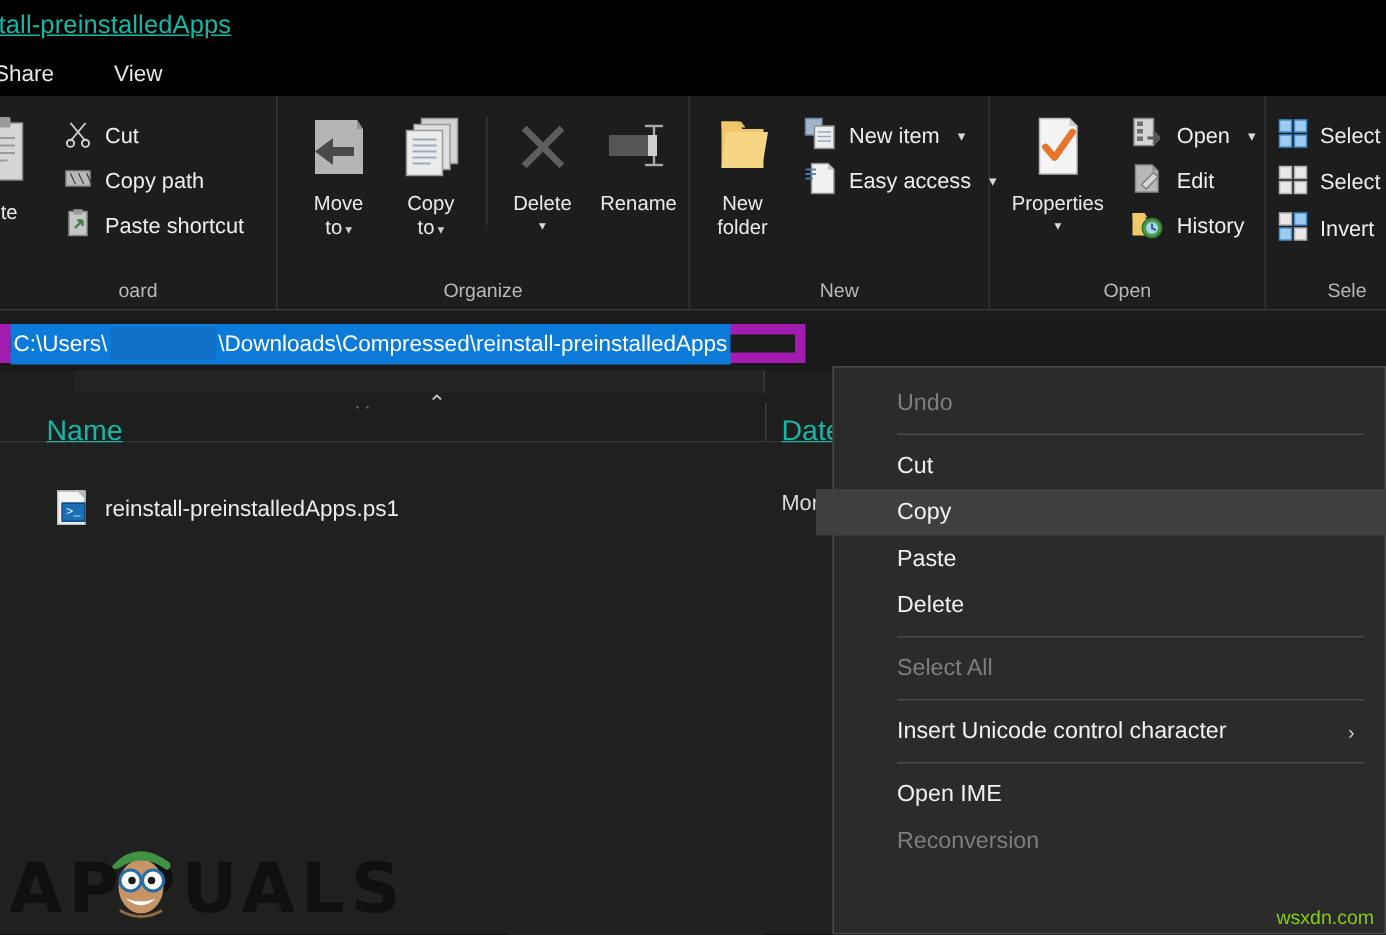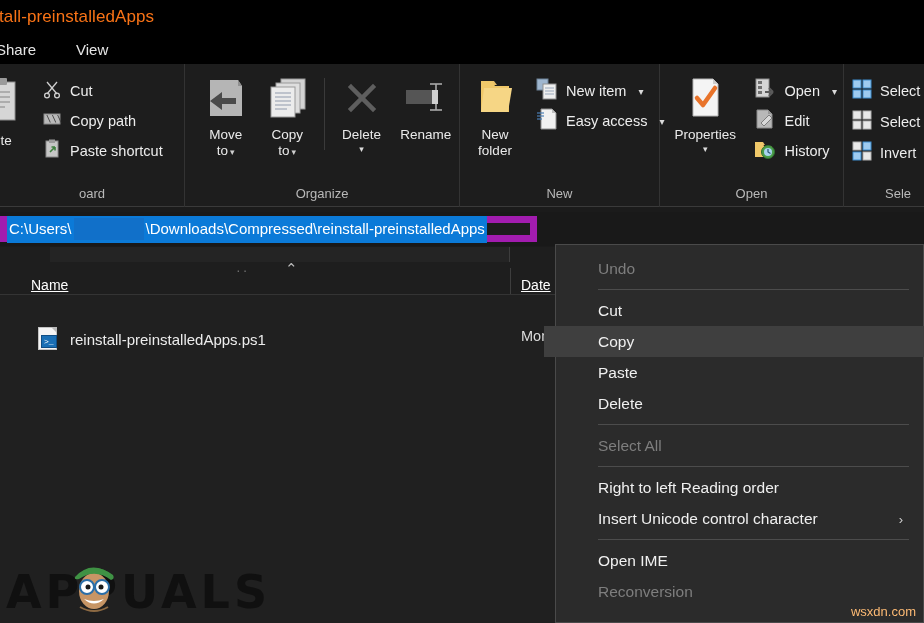--- a/index.html
+++ b/index.html
@@ -16,22 +16,23 @@
     color: #e8e8e8;
   }
 
   
   .titlebar {
     position: absolute; left: 0; top: 0; width: 924px; height: 34px;
     background: #000000;
     display: flex; align-items: center;
   }
   .title-text {
-    font-size: 17px; color: #f97316; letter-spacing: .1px;
+    font-size: 17px; color: #14b8a6; letter-spacing: .1px;
     margin-left: -1px;
+    text-decoration: underline;
   }
 
   
   .tabsrow {
     position: absolute; left: 0; top: 34px; width: 924px; height: 30px;
     background: #000000;
     display: flex; align-items: center; gap: 12px;
   }
   .tab {
     font-size: 15px; color: #e6e6e6; padding: 0 14px; height: 30px;
@@ -128,21 +129,21 @@
   .sortarrow {
     position: absolute; left: 285px; top: 260px;
     font-size: 15px; color: #bdbdbd;
   }
   .dots {
     position: absolute; left: 236px; top: 262px;
     font-size: 14px; color: #6d6d6d; letter-spacing: 2px;
   }
   .colcell {
     position: absolute; top: 277px;
-    font-size: 14px; color: #ffffff; text-decoration: underline;
+    font-size: 19px; color: #14b8a6; text-decoration: underline;
   }
   .colsep {
     position: absolute; top: 268px; width: 1px; height: 26px; background: #3e3e3e;
   }
 
   
   .filelist {
     position: absolute; left: 0; top: 295px; width: 924px; height: 328px;
     background: #202020;
   }
@@ -216,21 +217,21 @@
     font-size: 46px; font-weight: bold; letter-spacing: 4px;
     color: #101010;
     font-family: "DejaVu Sans", sans-serif;
   }
   .appuals .mascot {
     position: absolute; left: 60px; top: -8px;
     width: 56px; height: 58px;
   }
   .wsxdn {
     position: absolute; right: 8px; bottom: 4px;
-    font-size: 13px; color: #fdba74;
+    font-size: 13px; color: #84cc16;
     font-family: "Liberation Sans", sans-serif;
   }
 </style>
 </head>
 <body>
 
 <div class="app">
 
   <div class="titlebar">
     <span class="title-text">tall-preinstalledApps</span>
@@ -551,21 +552,20 @@
   <div class="ctxmenu">
     <div class="mi disabled">Undo</div>
     <div class="msep"></div>
     <div class="mi">Cut</div>
     <div class="mi sel">Copy</div>
     <div class="mi">Paste</div>
     <div class="mi">Delete</div>
     <div class="msep"></div>
     <div class="mi disabled">Select All</div>
     <div class="msep"></div>
-    <div class="mi">Right to left Reading order</div>
     <div class="mi">
       <span>Insert Unicode control character</span>
       <span class="submark">›</span>
     </div>
     <div class="msep"></div>
     <div class="mi">Open IME</div>
     <div class="mi disabled">Reconversion</div>
   </div>
 
   <div class="appuals">

